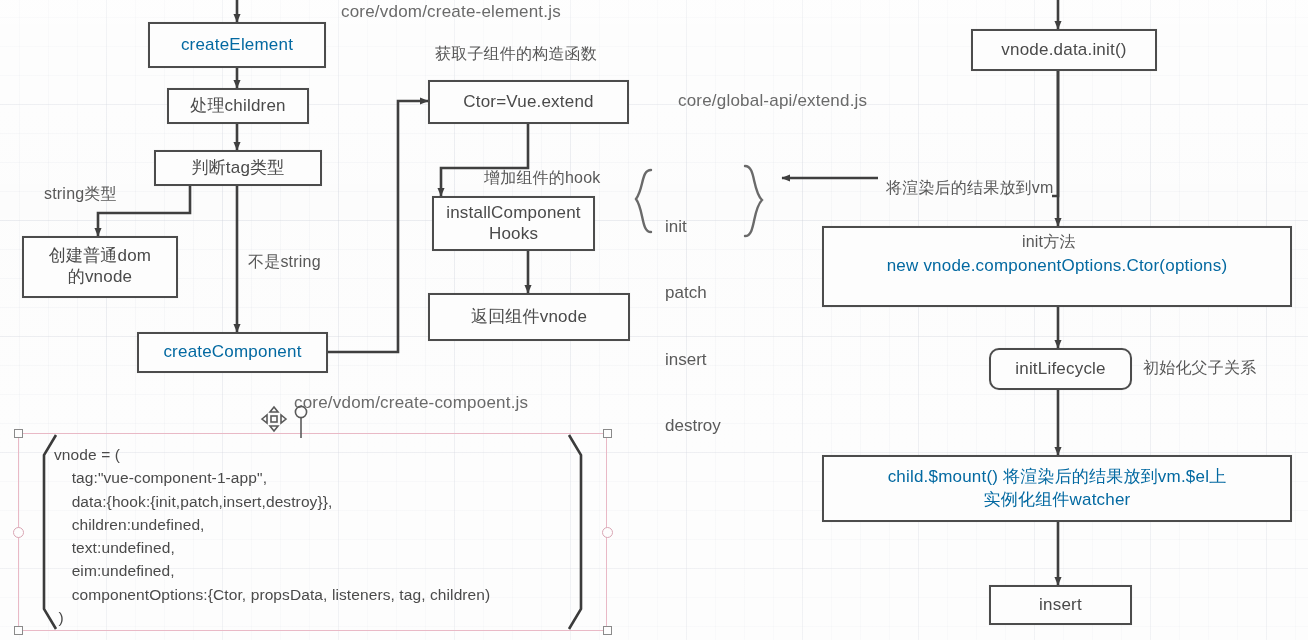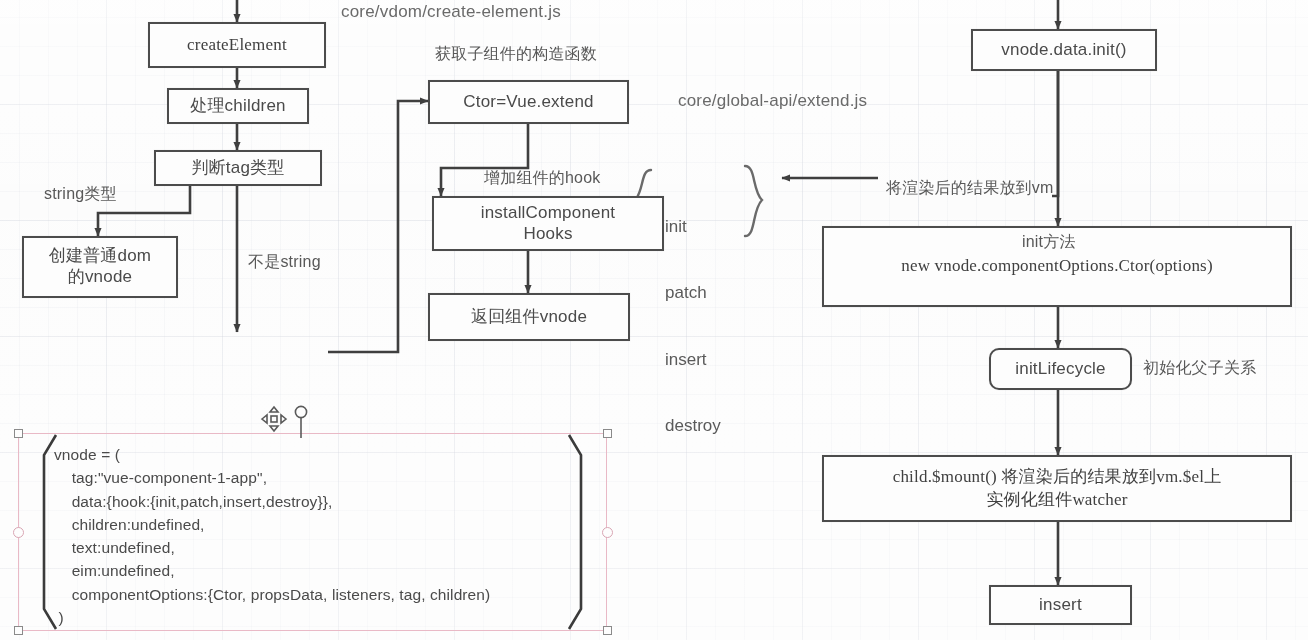--- a/index.html
+++ b/index.html
@@ -36,21 +36,21 @@
     border:2px solid #4c4c4c;
     box-sizing:border-box;
     display:flex;align-items:center;justify-content:center;
     text-align:center;
     color:#4a4a4a;
     font-size:17px;
     line-height:1.22;
     letter-spacing:.2px;
     box-shadow:0 0 0 .5px rgba(0,0,0,.04);
   }
-  .node.red{color:#404040;border-color:#4c4c4c;font-family:Liberation Serif, serif;}
+  .node.red{color:#0369a1;border-color:#4c4c4c;}
   .label{
     position:absolute;
     color:#585858;
     font-size:16px;
     white-space:nowrap;
     letter-spacing:.2px;
   }
   .label.path{color:#6a6a6a;font-size:17px;}
   .hooklist{
     position:absolute;
@@ -130,44 +130,48 @@
     </g>
 
     <g stroke="#6a6a6a" stroke-width="2.4" fill="none" stroke-linecap="round">
       <path d="M651,170 C641,170 644,188 636,199 C644,210 641,232 651,232"></path>
       <path d="M745,166 C756,166 752,190 762,200 C752,210 756,236 745,236"></path>
     </g>
   </svg>
 
   <div class="label path" style="left:341px;top:2px;">core/vdom/create-element.js</div>
   <div class="label path" style="left:678px;top:91px;">core/global-api/extend.js</div>
+  <div class="label path" style="left:294px;top:393px;">core/vdom/create-compoent.js</div>
 
   <div class="node red" style="left:148px;top:22px;width:178px;height:46px;">
     <span>createElement</span>
   </div>
 
   <div class="node" style="left:167px;top:88px;width:142px;height:36px;">
     <span>处理children</span>
   </div>
 
   <div class="node" style="left:154px;top:150px;width:168px;height:36px;text-align:center;">
     <span>判断tag类型</span>
   </div>
 
   <div class="node" style="left:22px;top:236px;width:156px;height:62px;white-space:pre-line;">
     <span>创建普通dom
 的vnode</span>
   </div>
 
+  <div class="node red" style="left:137px;top:332px;width:191px;height:41px;">
+    <span>createComponent</span>
+  </div>
 
   <div class="node" style="left:428px;top:80px;width:201px;height:44px;">
     <span>Ctor=Vue.extend</span>
   </div>
 
-  <div class="node" style="left:432px;top:196px;width:232px;height:55px;white-space:pre-line;">
+  <div class="node" style="left:432px;top:196px;width:163px;height:55px;white-space:pre-line;">
     <span>installComponent
 Hooks</span>
   </div>
 
   <div class="node" style="left:428px;top:293px;width:202px;height:48px;">
     <span>返回组件vnode</span>
   </div>
 
   <div class="node" style="left:971px;top:29px;width:186px;height:42px;">
     <span>vnode.data.init()</span>

